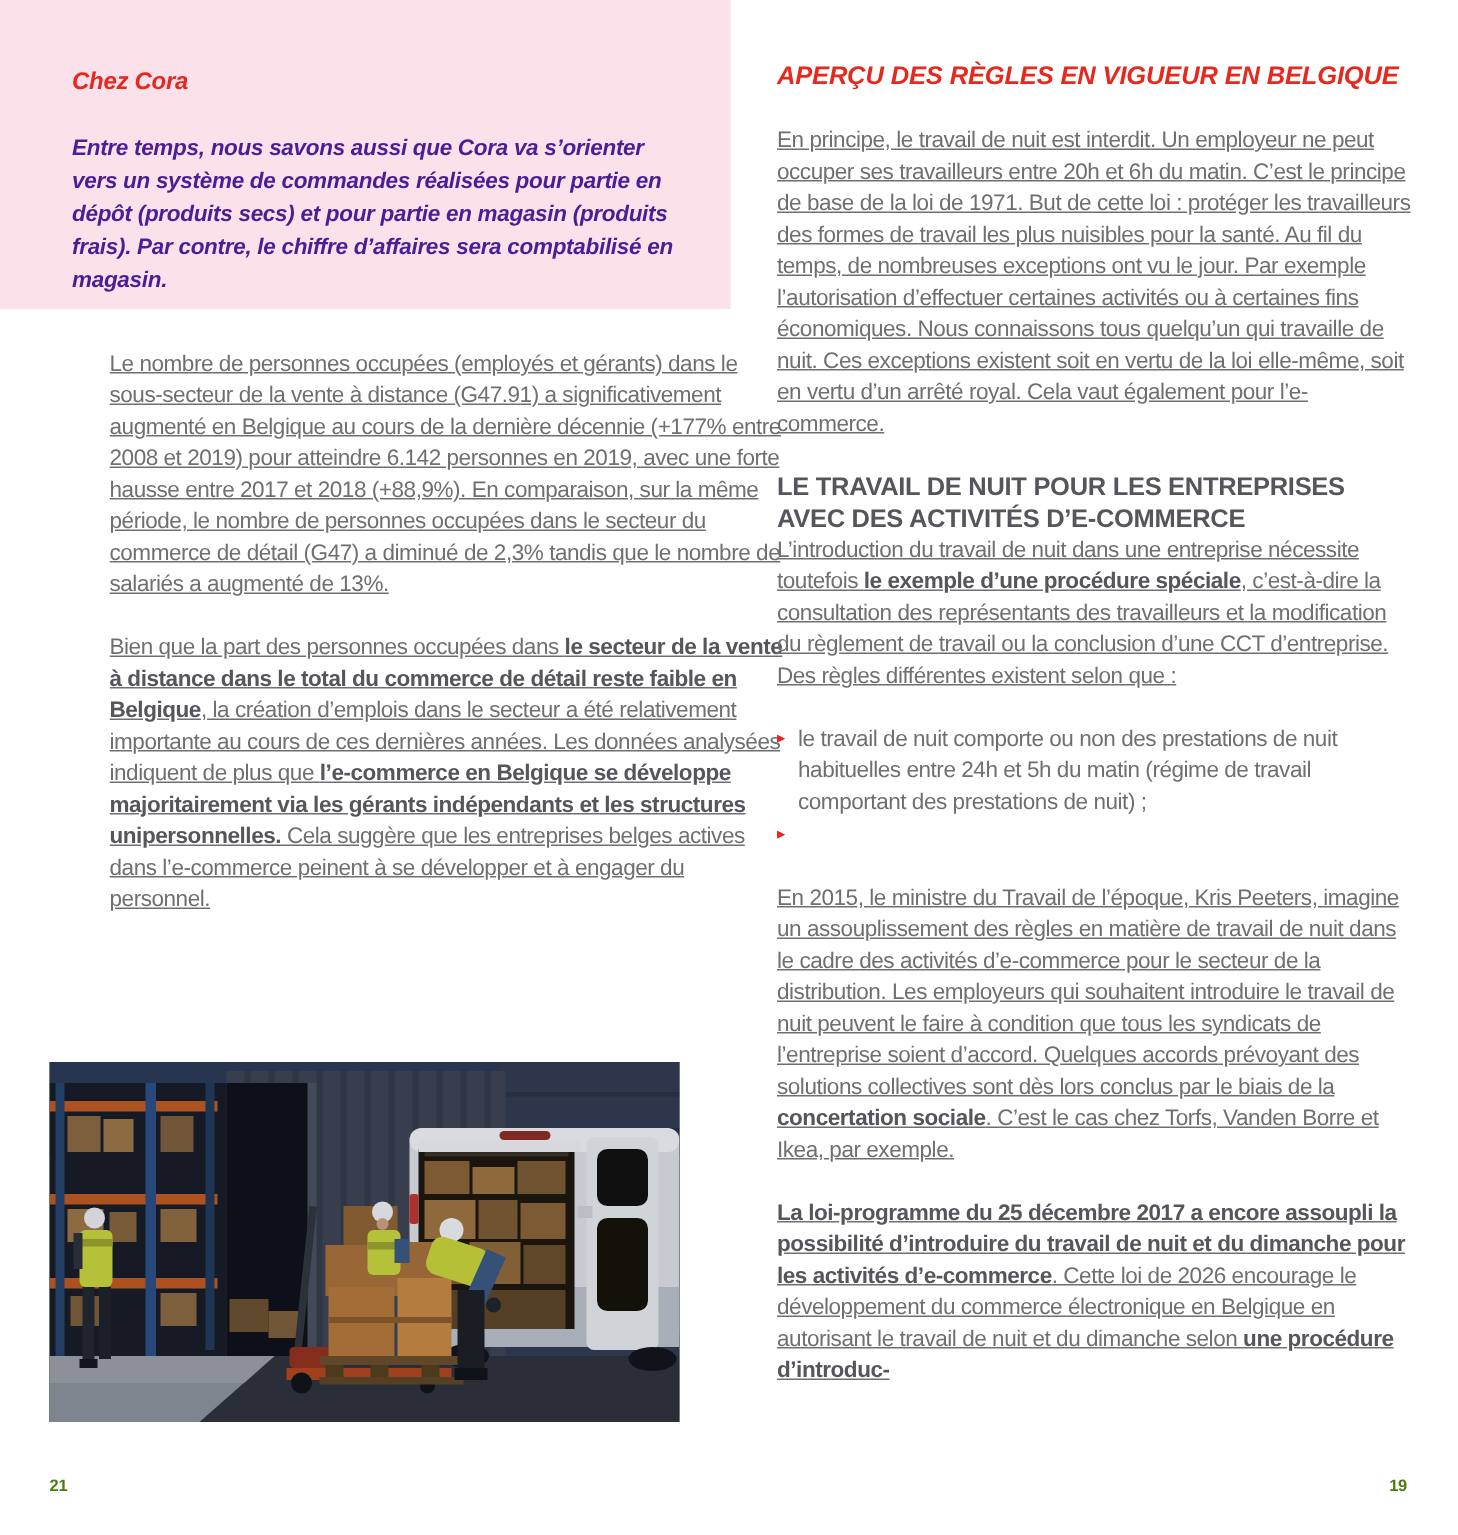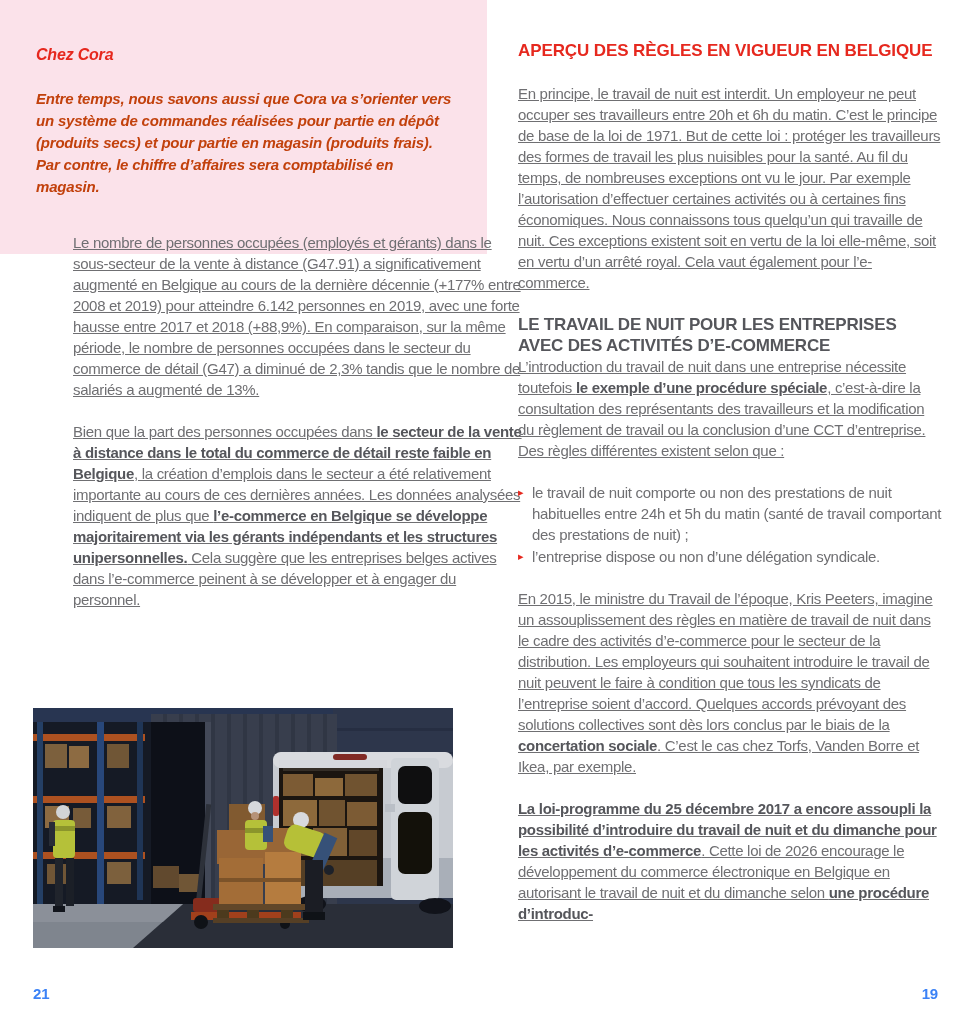--- a/index.html
+++ b/index.html
@@ -5,68 +5,68 @@
   html,body{margin:0;padding:0;}
   body{
     width:972px;height:1023px;position:relative;overflow:hidden;
     background:#ffffff;
     font-family:"Liberation Sans","DejaVu Sans",sans-serif;
     color:#6f6f72;
     -webkit-font-smoothing:antialiased;
   }
   
   .callout{
-    position:absolute;left:0;top:0;width:487px;height:254px;
+    position:absolute;left:0;top:0;width:487px;height:206px;
     background:#fbe2ea;box-sizing:border-box;
-    padding:46px 28px 0 36px;
+    padding:46px 28px 0 48px;
   }
   .callout-title{
     color:#e6281e;font-weight:bold;font-style:italic;
     font-size:16px;letter-spacing:-0.2px;margin:0 0 24px 0;
   }
   .callout-body{
-    color:#c2410c;font-weight:bold;font-style:italic;
+    color:#4c1d95;font-weight:bold;font-style:italic;
     font-size:15px;line-height:22px;letter-spacing:-0.2px;
   }
   
   .col{
     position:absolute;font-size:15px;line-height:21px;letter-spacing:-0.3px;
     text-align:left;
   }
   .col-left{left:33px;top:232px;width:452px;height:466px;overflow:hidden;margin-left:40px;}
   .col-right{left:518px;top:40px;width:424px;}
   p.para{margin:0 0 21px 0;text-decoration:underline;}
   p.para:last-child{margin-bottom:0;}
   .b{font-weight:bold;color:#55565b;}
   
   h1.section-heading{
     color:#e6281e;font-size:17px;line-height:21px;font-weight:bold;
-    letter-spacing:-0.1px;margin:0 0 22px 0;
+    letter-spacing:-0.1px;margin:0 0 22px 0;font-style:italic;
   }
   h2.subsection-heading{
     color:#55565b;font-size:17px;line-height:21px;font-weight:bold;
     letter-spacing:-0.2px;margin:0;
   }
   
   ul.bullets{list-style:none;margin:0 0 21px 0;padding:0;}
   ul.bullets li{display:flex;align-items:flex-start;margin:0 0 1px 0;}
   ul.bullets .marker{
     flex:0 0 auto;color:#e6281e;font-size:11px;line-height:21px;
     width:14px;letter-spacing:0;
   }
   
   .photo{
     position:absolute;left:33px;top:708px;width:420px;height:240px;
     overflow:hidden;background:#232a3a;
   }
   .photo svg{display:block;width:420px;height:240px;}
   
   .folio{
-    position:absolute;top:985px;color:#3b82f6;font-weight:bold;
-    font-size:15px;letter-spacing:-0.2px;text-align:right;
+    position:absolute;top:985px;color:#4d7c0f;font-weight:bold;
+    font-size:11px;letter-spacing:-0.2px;text-align:right;
   }
   .folio-left{left:33px;}
   .folio-right{right:34px;}
 </style>
 </head>
 <body>
 
 <div>
 
   <div class="callout">
@@ -228,25 +228,24 @@
   </div>
 
   <div class="col col-right">
     <h1 class="section-heading">APERÇU DES RÈGLES EN VIGUEUR EN BELGIQUE</h1>
     <p class="para"><span>En principe, le travail de nuit est interdit. Un employeur ne peut occuper ses travailleurs entre 20h et 6h du matin. C’est le principe de base de la loi de 1971. But de cette loi : protéger les travailleurs des formes de travail les plus nuisibles pour la santé. Au fil du temps, de nombreuses exceptions ont vu le jour. Par exemple l’autorisation d’effectuer certaines activités ou à certaines fins économiques. Nous connaissons tous quelqu’un qui travaille de nuit. Ces exceptions existent soit en vertu de la loi elle-même, soit en vertu d’un arrêté royal. Cela vaut également pour l’e-commerce.</span></p>
     <h2 class="subsection-heading">LE TRAVAIL DE NUIT POUR LES ENTREPRISES AVEC DES ACTIVITÉS D’E-COMMERCE</h2>
     <p class="para"><span>L’introduction du travail de nuit dans une entreprise nécessite toutefois </span><span class="b">le exemple d’une procédure spéciale</span><span>, c’est-à-dire la consultation des représentants des travailleurs et la modification du règlement de travail ou la conclusion d’une CCT d’entreprise. Des règles différentes existent selon que :</span></p>
     <ul class="bullets">
         <li>
           <span class="marker">▸</span>
-          <span>le travail de nuit comporte ou non des prestations de nuit habituelles entre 24h et 5h du matin (santé de travail comportant des prestations de nuit) ;</span>
+          <span>le travail de nuit comporte ou non des prestations de nuit habituelles entre 24h et 5h du matin (régime de travail comportant des prestations de nuit) ;</span>
         </li>
         <li>
           <span class="marker">▸</span>
-          <span>l’entreprise dispose ou non d’une délégation syndicale.</span>
         </li>
       </ul>
     <p class="para"><span>En 2015, le ministre du Travail de l’époque, Kris Peeters, imagine un assouplissement des règles en matière de travail de nuit dans le cadre des activités d’e-commerce pour le secteur de la distribution. Les employeurs qui souhaitent introduire le travail de nuit peuvent le faire à condition que tous les syndicats de l’entreprise soient d’accord. Quelques accords prévoyant des solutions collectives sont dès lors conclus par le biais de la </span><span class="b">concertation sociale</span><span>. C’est le cas chez Torfs, Vanden Borre et Ikea, par exemple.</span></p>
     <p class="para"><span class="b">La loi-programme du 25 décembre 2017 a encore assoupli la possibilité d’introduire du travail de nuit et du dimanche pour les activités d’e-commerce</span><span>. Cette loi de 2026 encourage le développement du commerce électronique en Belgique en autorisant le travail de nuit et du dimanche selon </span><span class="b">une procédure d’introduc-</span></p>
   </div>
 
   <div class="folio folio-left">21</div>
   <div class="folio folio-right">19</div>
 
 </div>

